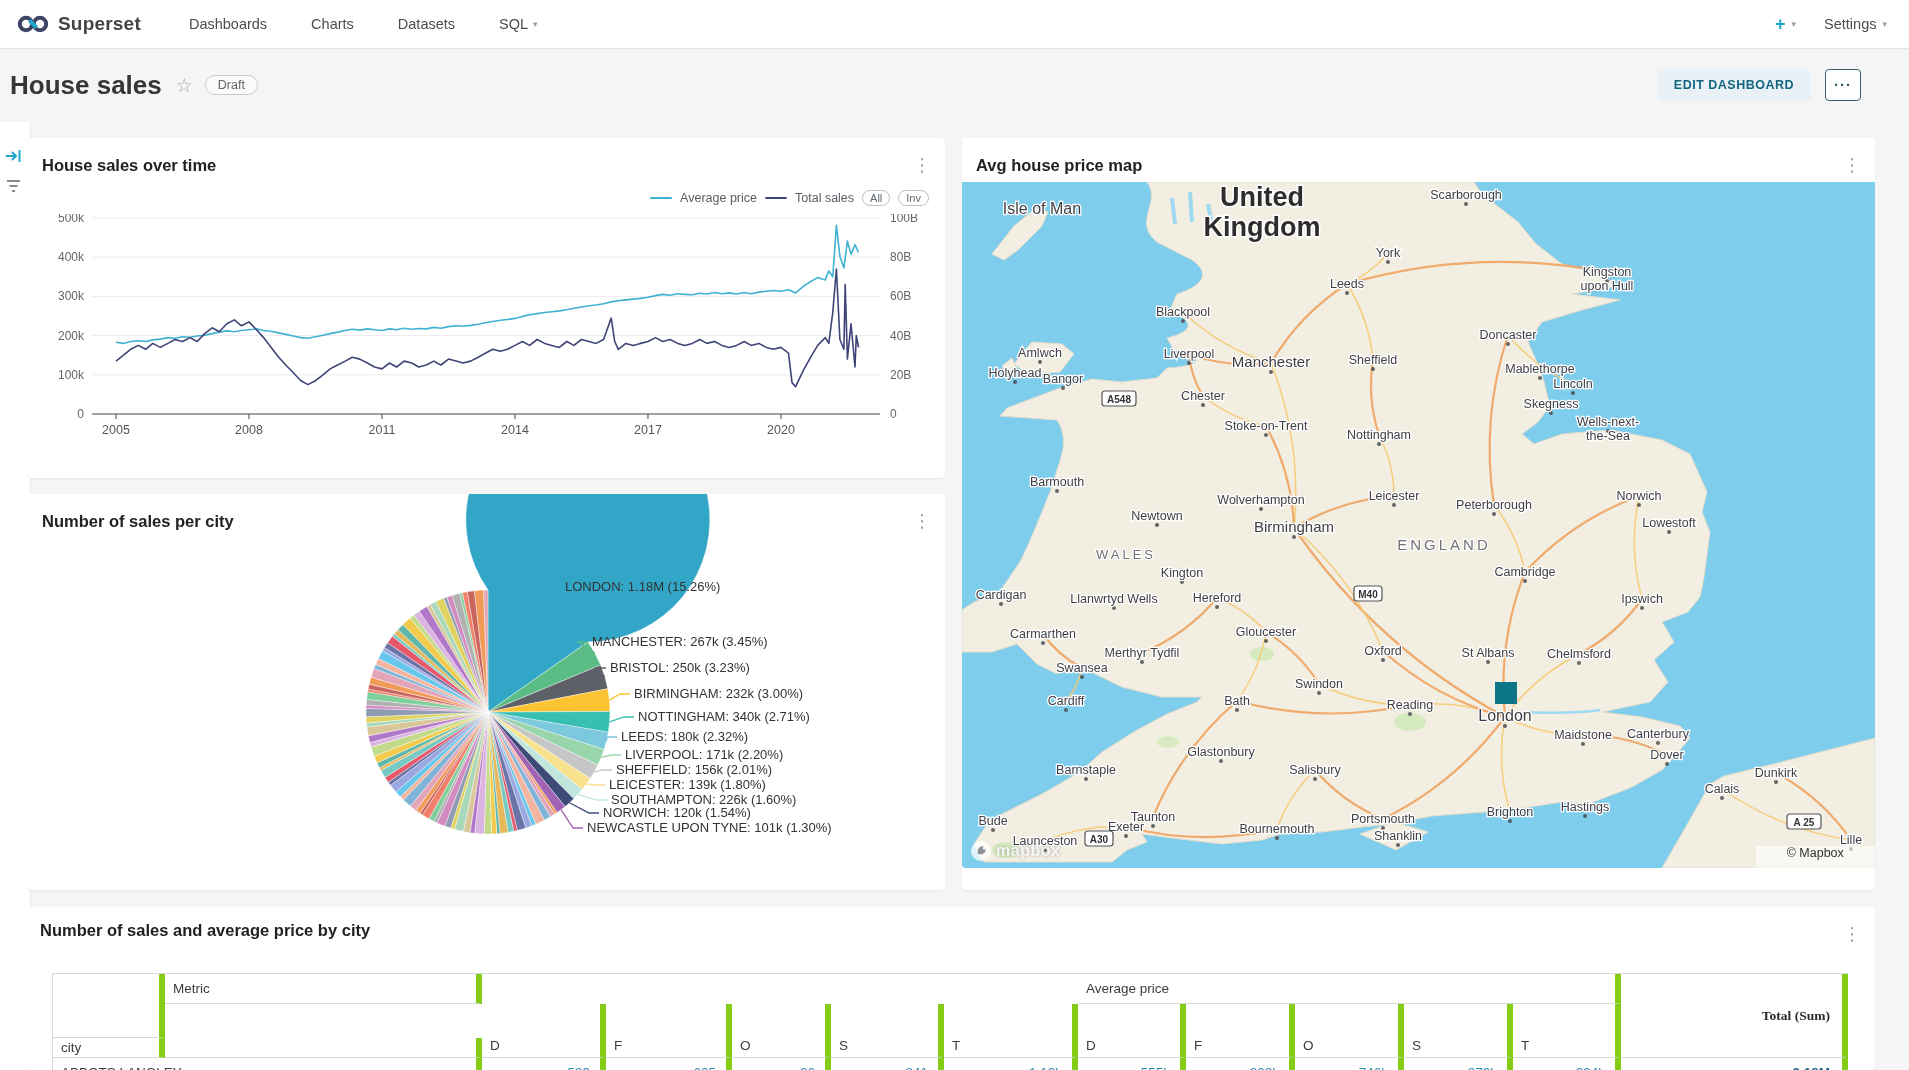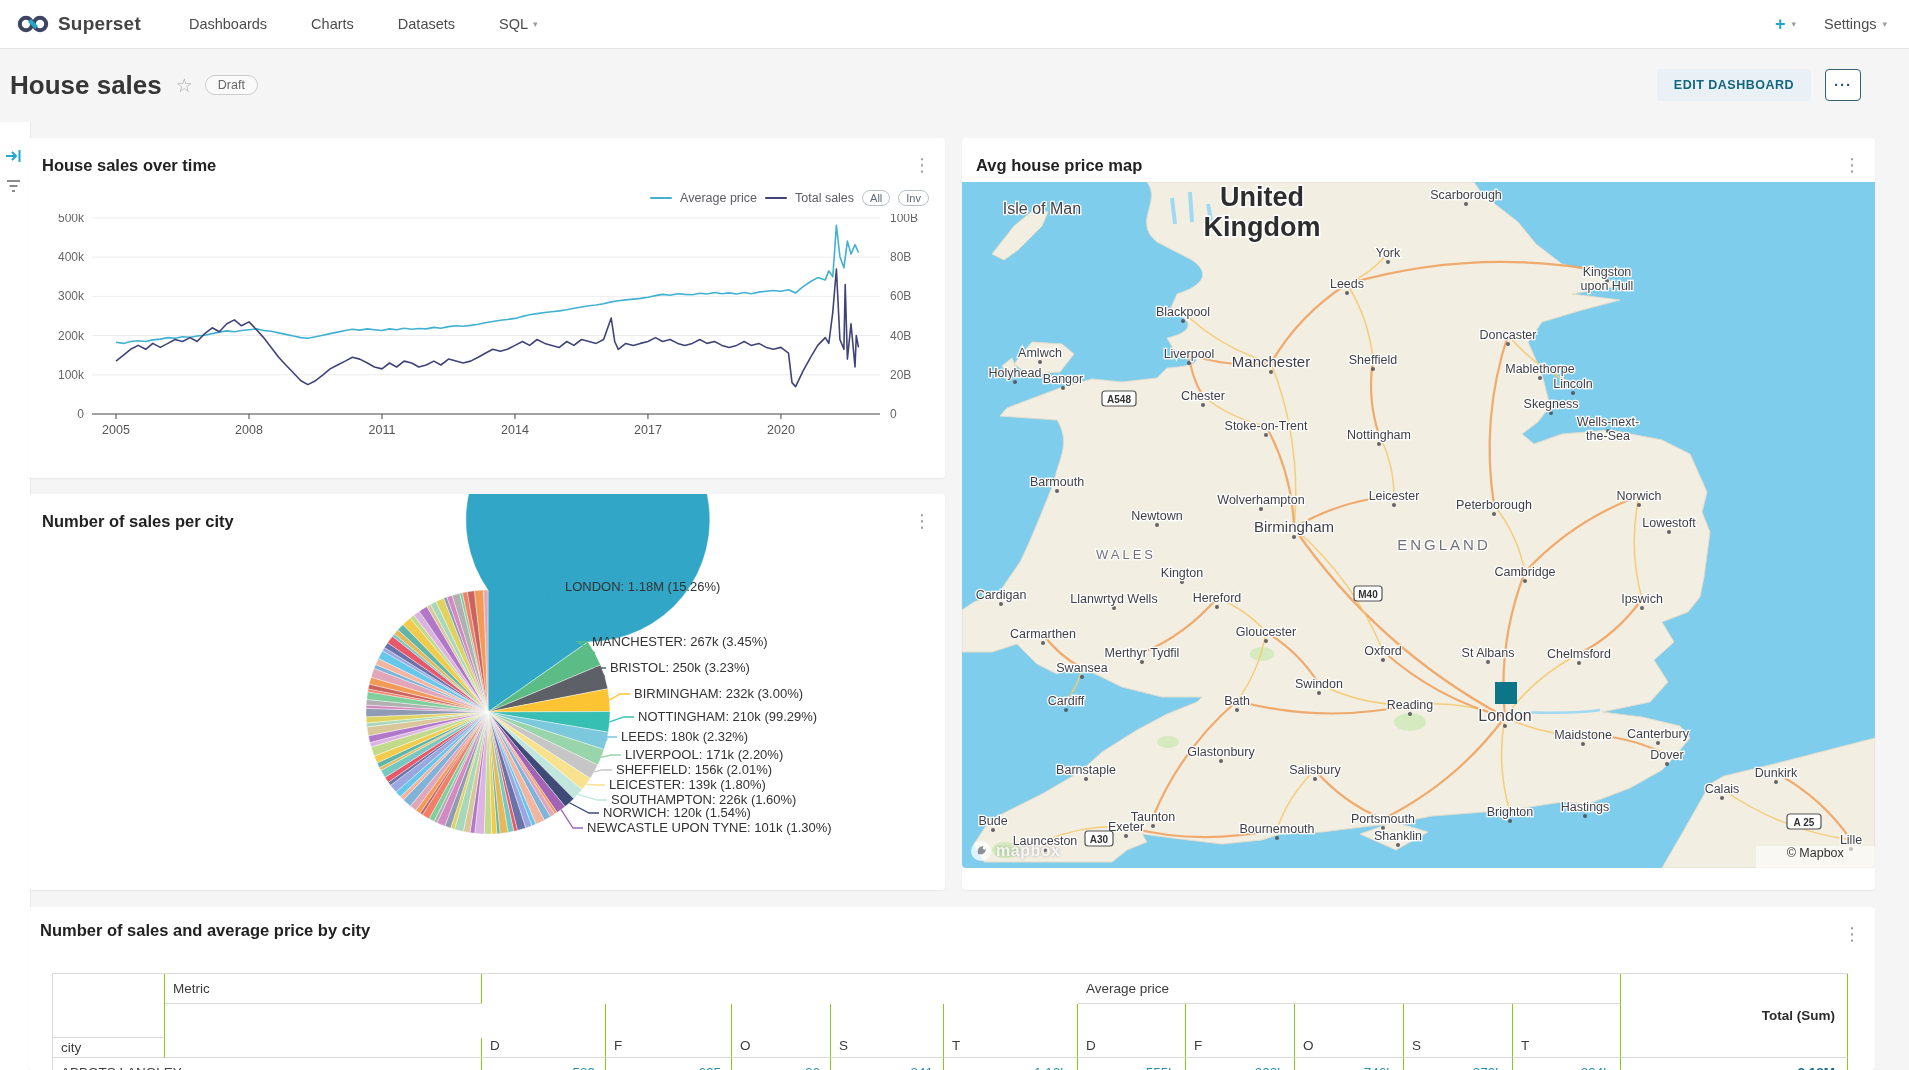--- a/index.html
+++ b/index.html
@@ -37,21 +37,21 @@
   
   .map-wrap{position:absolute;left:0;top:44px;width:913px;height:686px;overflow:hidden;border-radius:0 0 4px 4px;}
   .map-attrib{position:absolute;right:0;bottom:0;height:22px;background:rgba(255,255,255,.6);display:flex;align-items:center;padding:0 8px;font-size:12.5px;color:#333;gap:8px;z-index:5;flex-direction:column;}
   .map-attrib b{color:#2b2b2b;}
   .mapbox-logo{position:absolute;left:8px;bottom:6px;display:flex;align-items:center;gap:4px;z-index:5;}
   .mb-word{color:rgba(255,255,255,.85);font-weight:bold;font-size:16px;letter-spacing:.5px;text-shadow:0 0 3px rgba(110,110,110,.55);}
   
   .tbl{position:absolute;left:24px;top:66px;display:grid;border-top:1px solid #d9d9d9;border-left:1px solid #d9d9d9;background:#fff;
        grid-template-columns:112px 317px 124px 126px 99px 113px 134px 108px 109px 109px 109px 108px 227px;
        grid-template-rows:30px 34px 20px 30px;font-size:13.5px;color:#3c3c3c;}
-  .cell{border-right:1px solid #84cc16;border-bottom:1px solid #d9d9d9;padding:4px 8px;display:flex;align-items:center;overflow:hidden;}
+  .cell{border-right:6px solid #84cc16;border-bottom:1px solid #d9d9d9;padding:4px 8px;display:flex;align-items:center;overflow:hidden;}
   .cell.bottom{align-items:flex-end;}
   .cell.num{justify-content:flex-end;color:#2790b0;padding-right:10px;}
   .cell.total-h{justify-content:flex-end;font-weight:bold;color:#2b2b2b;padding-right:12px;}
   .cell.total-v{justify-content:flex-end;font-weight:bold;color:#136c90;padding-right:12px;}
   svg{display:block;}
   text{font-family:"Liberation Sans",sans-serif;}
 </style>
 </head>
 <body>
 
@@ -265,21 +265,21 @@
       <path d="M460,218 L434.4,98.7 A122,122 0 0 1 439.3,97.8 Z" fill="#f0806a" stroke="#fff" stroke-width="0.4"></path>
       <path d="M460,218 L439.3,97.8 A122,122 0 0 1 446.4,96.8 Z" fill="#c9645f" stroke="#fff" stroke-width="0.4"></path>
       <path d="M460,218 L446.4,96.8 A122,122 0 0 1 455.6,96.1 Z" fill="#f29a58" stroke="#fff" stroke-width="0.4"></path>
       <path d="M460,218 L455.6,96.1 A122,122 0 0 1 460.0,96.0 Z" fill="#e3a6b8" stroke="#fff" stroke-width="0.4"></path>
     </svg>
   <div id="pie-labels">
       <div class="pie-label" style="left: 537px; top: 85px;">LONDON: 1.18M (15.26%)</div>
       <div class="pie-label" style="left: 564px; top: 140px;">MANCHESTER: 267k (3.45%)</div>
       <div class="pie-label" style="left: 582px; top: 166px;">BRISTOL: 250k (3.23%)</div>
       <div class="pie-label" style="left: 606px; top: 192px;">BIRMINGHAM: 232k (3.00%)</div>
-      <div class="pie-label" style="left: 610px; top: 215px;">NOTTINGHAM: 210k (99.29%)</div>
+      <div class="pie-label" style="left: 610px; top: 215px;">NOTTINGHAM: 340k (2.71%)</div>
       <div class="pie-label" style="left: 593px; top: 235px;">LEEDS: 180k (2.32%)</div>
       <div class="pie-label" style="left: 597px; top: 253px;">LIVERPOOL: 171k (2.20%)</div>
       <div class="pie-label" style="left: 588px; top: 268px;">SHEFFIELD: 156k (2.01%)</div>
       <div class="pie-label" style="left: 581px; top: 283px;">LEICESTER: 139k (1.80%)</div>
       <div class="pie-label" style="left: 583px; top: 298px;">SOUTHAMPTON: 226k (1.60%)</div>
       <div class="pie-label" style="left: 575px; top: 311px;">NORWICH: 120k (1.54%)</div>
       <div class="pie-label" style="left: 559px; top: 326px;">NEWCASTLE UPON TYNE: 101k (1.30%)</div>
     </div>
 </div>
 
@@ -503,21 +503,21 @@
   </div>
 </div>
 
 <div class="panel" id="panel-table" style="left:28px;top:907px;width:1847px;height:163px;overflow:hidden;">
   <span class="ptitle" style="left:12px;top:14px">Number of sales and average price by city</span>
   <span class="kebab">⋮</span>
   <div class="tbl" id="pivot-table">
       <div class="cell" style="grid-area: 1 / 1 / span 2 / span 1;"></div>
       <div class="cell" style="grid-area: 1 / 2 / span 1 / span 1;">Metric</div>
       <div class="cell" style="grid-area: 1 / 8 / span 1 / span 5;">Average price</div>
-      <div class="cell total-h" style="grid-area: 1 / 13 / span 3 / span 1;">Total (Sum)</div>
+      <div class="cell total-h" style="grid-area: 1 / 13 / span 3 / span 1; font-family: Liberation Serif, serif;">Total (Sum)</div>
       <div class="cell bottom" style="grid-area: 2 / 3 / span 2 / span 1;">D</div>
       <div class="cell bottom" style="grid-area: 2 / 4 / span 2 / span 1;">F</div>
       <div class="cell bottom" style="grid-area: 2 / 5 / span 2 / span 1;">O</div>
       <div class="cell bottom" style="grid-area: 2 / 6 / span 2 / span 1;">S</div>
       <div class="cell bottom" style="grid-area: 2 / 7 / span 2 / span 1;">T</div>
       <div class="cell bottom" style="grid-area: 2 / 8 / span 2 / span 1;">D</div>
       <div class="cell bottom" style="grid-area: 2 / 9 / span 2 / span 1;">F</div>
       <div class="cell bottom" style="grid-area: 2 / 10 / span 2 / span 1;">O</div>
       <div class="cell bottom" style="grid-area: 2 / 11 / span 2 / span 1;">S</div>
       <div class="cell bottom" style="grid-area: 2 / 12 / span 2 / span 1;">T</div>

